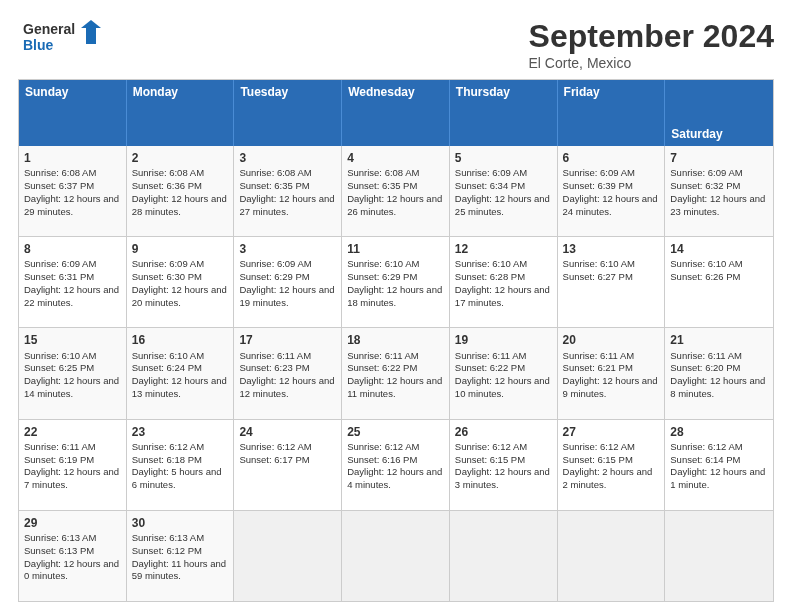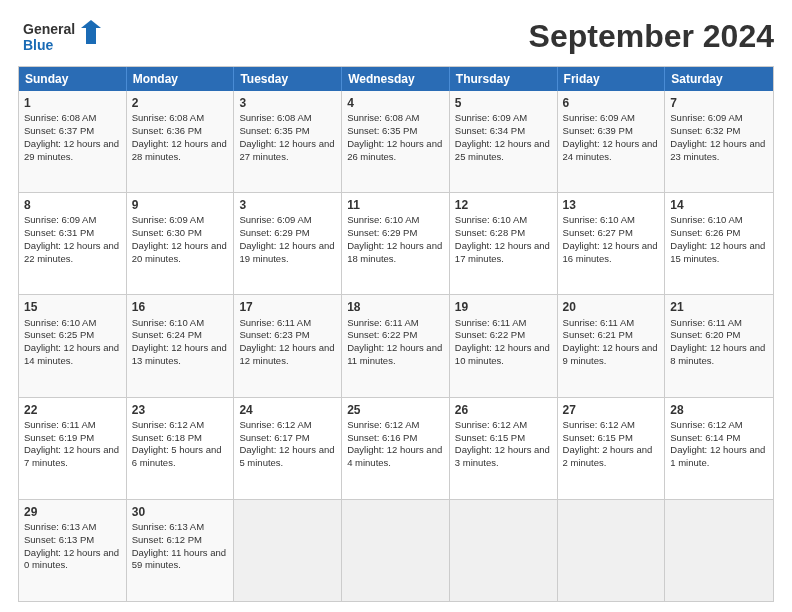--- a/index.html
+++ b/index.html
@@ -55,21 +55,21 @@
       grid-template-columns: repeat(7, 1fr);
       background: #2a6cb5;
     }
     .cal-header-cell {
       color: #fff;
       font-size: 12px;
       font-weight: bold;
       padding: 5px 6px;
       border-right: 1px solid #4a8cd5;
     }
-    .cal-header-cell:last-child { border-right: none; }
+    .cal-header-cell:last-child { border-right: none; margin-top: 42px; }
     .cal-body {
       display: flex;
       flex-direction: column;
       flex: 1;
     }
     .cal-row {
       display: grid;
       grid-template-columns: repeat(7, 1fr);
       flex: 1;
       border-top: 1px solid #ccc;
@@ -104,20 +104,21 @@
   <div class="header">
     <div class="logo">
       <svg class="logo-icon" viewBox="0 0 80 40" style="width: 90px; height: 40px;">
   <text x="0" y="16" font-size="14" font-weight="bold" font-family="Arial,sans-serif" fill="#333">General</text>
   <text x="0" y="32" font-size="14" font-weight="bold" font-family="Arial,sans-serif" fill="#1a6bb5">Blue</text>
   <polygon points="68,2 78,10 73,10 73,26 63,26 63,10 58,10" fill="#1a6bb5"></polygon>
 </svg>
     </div>
     <div class="title-block">
       <div class="month-title">September 2024</div>
+      <div class="location">El Corte, Mexico</div>
     </div>
   </div>
 
   <div class="calendar">
     <div class="cal-header">
       <div class="cal-header-cell">Sunday</div>
       <div class="cal-header-cell">Monday</div>
       <div class="cal-header-cell">Tuesday</div>
       <div class="cal-header-cell">Wednesday</div>
       <div class="cal-header-cell">Thursday</div>
@@ -199,27 +200,25 @@
         <div class="cal-cell">
           <span class="day-num">12</span>
           <span>Sunrise: 6:10 AM</span><br>
           <span>Sunset: 6:28 PM</span><br>
           <span>Daylight: 12 hours and 17 minutes.</span>
         </div>
         <div class="cal-cell">
           <span class="day-num">13</span>
           <span>Sunrise: 6:10 AM</span><br>
           <span>Sunset: 6:27 PM</span><br>
-          <span>Daylight: 12 hours and 16 minutes.</span>
         </div>
         <div class="cal-cell">
           <span class="day-num">14</span>
           <span>Sunrise: 6:10 AM</span><br>
           <span>Sunset: 6:26 PM</span><br>
-          <span>Daylight: 12 hours and 15 minutes.</span>
         </div>
       </div>
 
       <div class="cal-row">
         <div class="cal-cell">
           <span class="day-num">15</span>
           <span>Sunrise: 6:10 AM</span><br>
           <span>Sunset: 6:25 PM</span><br>
           <span>Daylight: 12 hours and 14 minutes.</span>
         </div>
@@ -271,21 +270,20 @@
         <div class="cal-cell">
           <span class="day-num">23</span>
           <span>Sunrise: 6:12 AM</span><br>
           <span>Sunset: 6:18 PM</span><br>
           <span>Daylight: 5 hours and 6 minutes.</span>
         </div>
         <div class="cal-cell">
           <span class="day-num">24</span>
           <span>Sunrise: 6:12 AM</span><br>
           <span>Sunset: 6:17 PM</span><br>
-          <span>Daylight: 12 hours and 5 minutes.</span>
         </div>
         <div class="cal-cell">
           <span class="day-num">25</span>
           <span>Sunrise: 6:12 AM</span><br>
           <span>Sunset: 6:16 PM</span><br>
           <span>Daylight: 12 hours and 4 minutes.</span>
         </div>
         <div class="cal-cell">
           <span class="day-num">26</span>
           <span>Sunrise: 6:12 AM</span><br>

